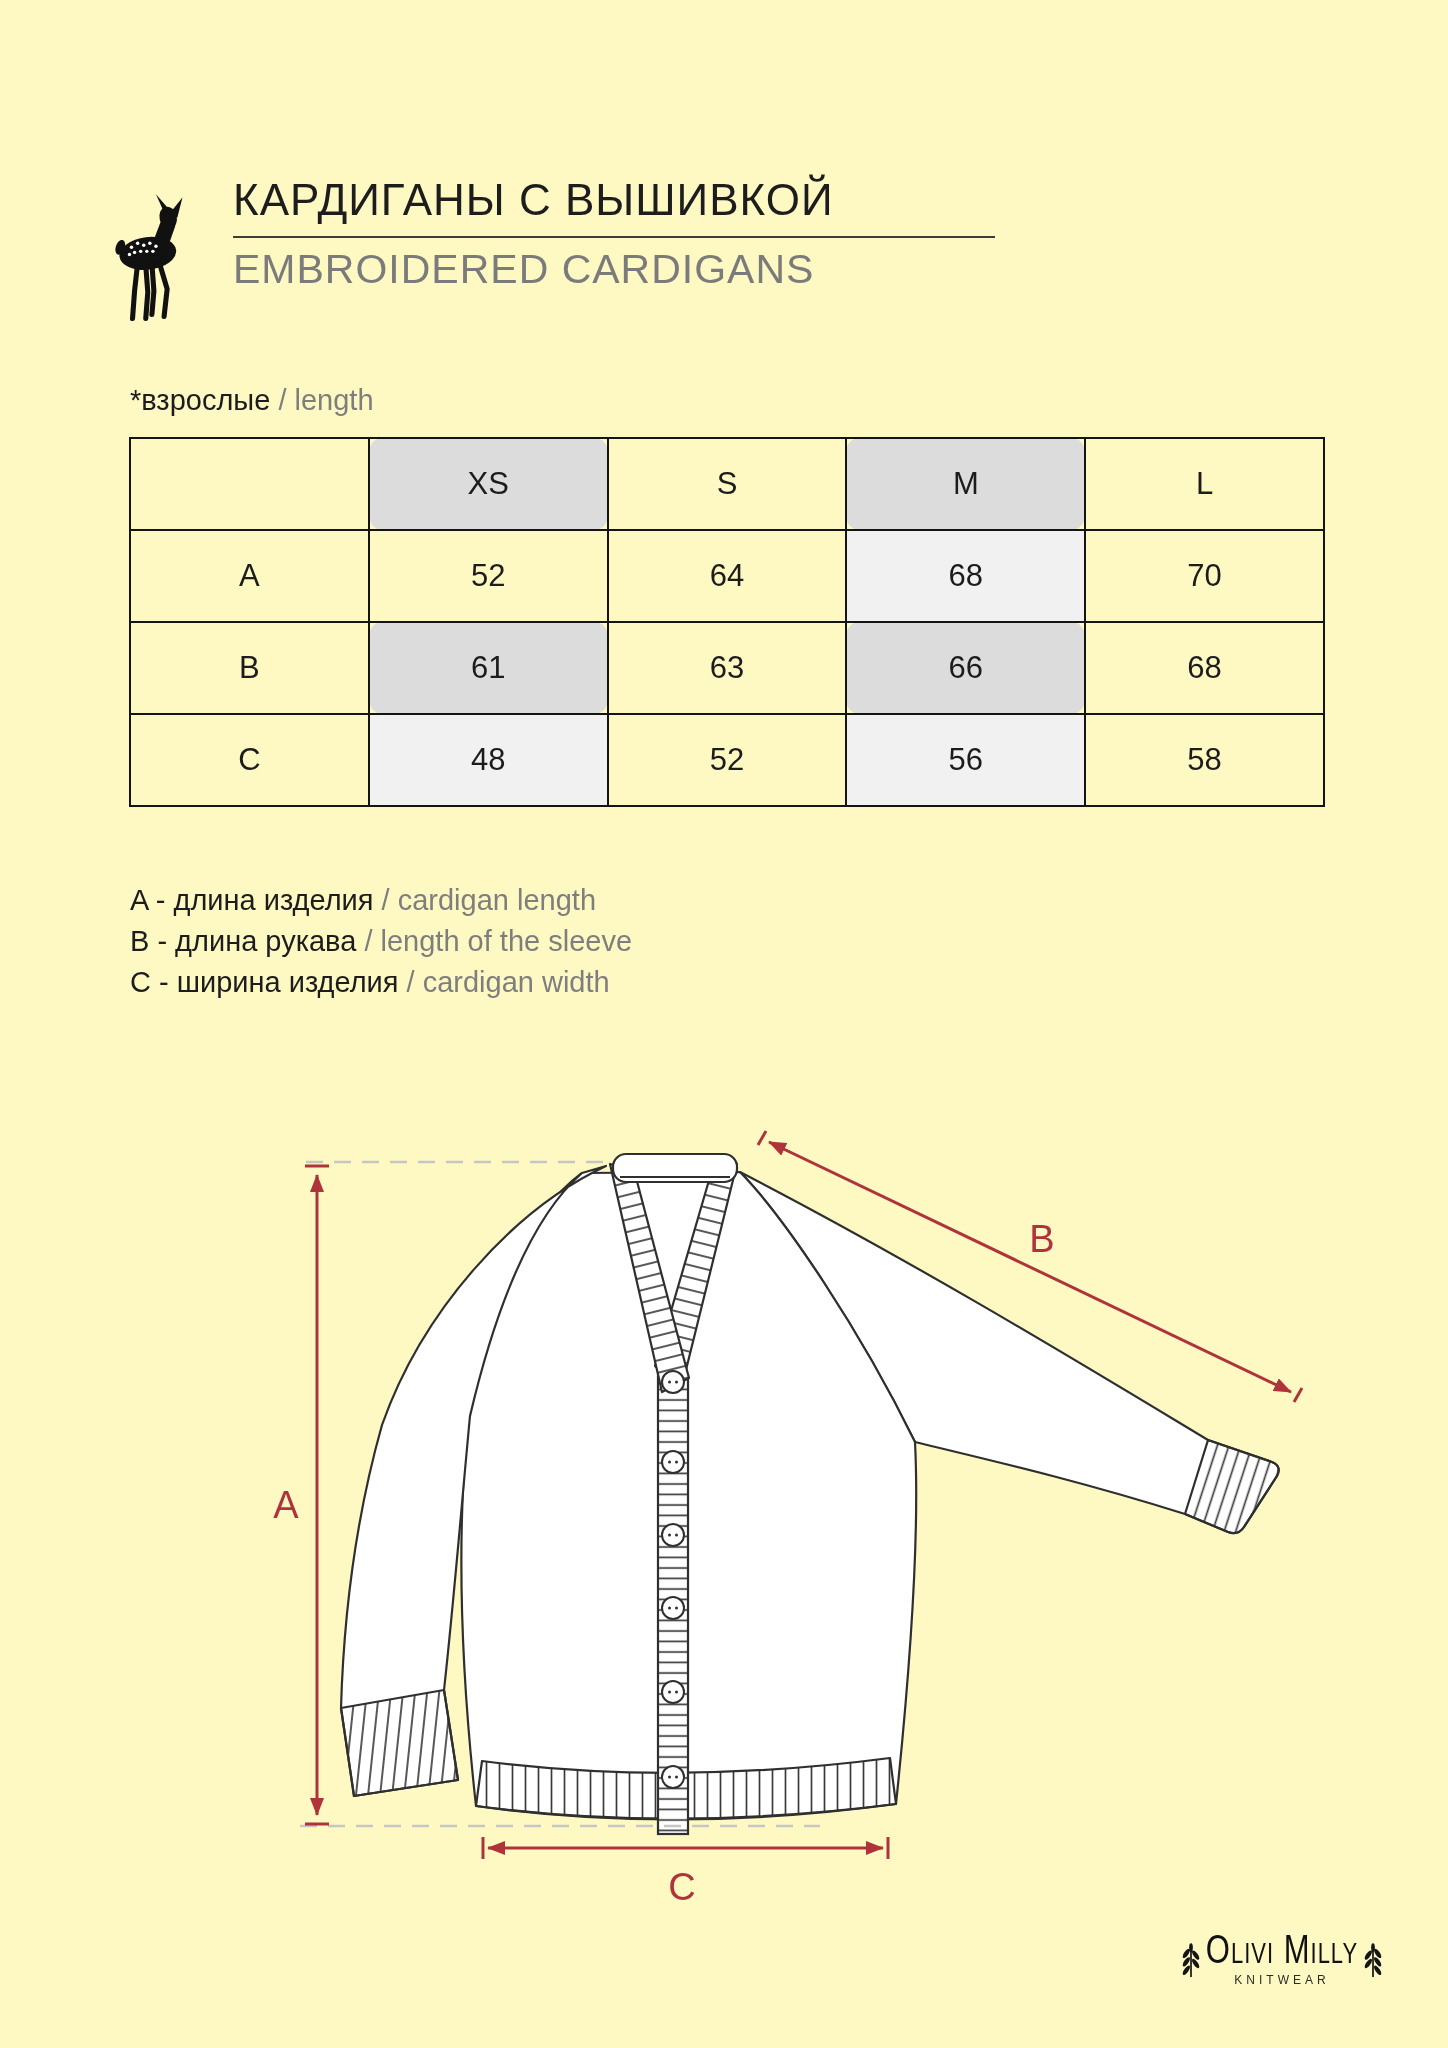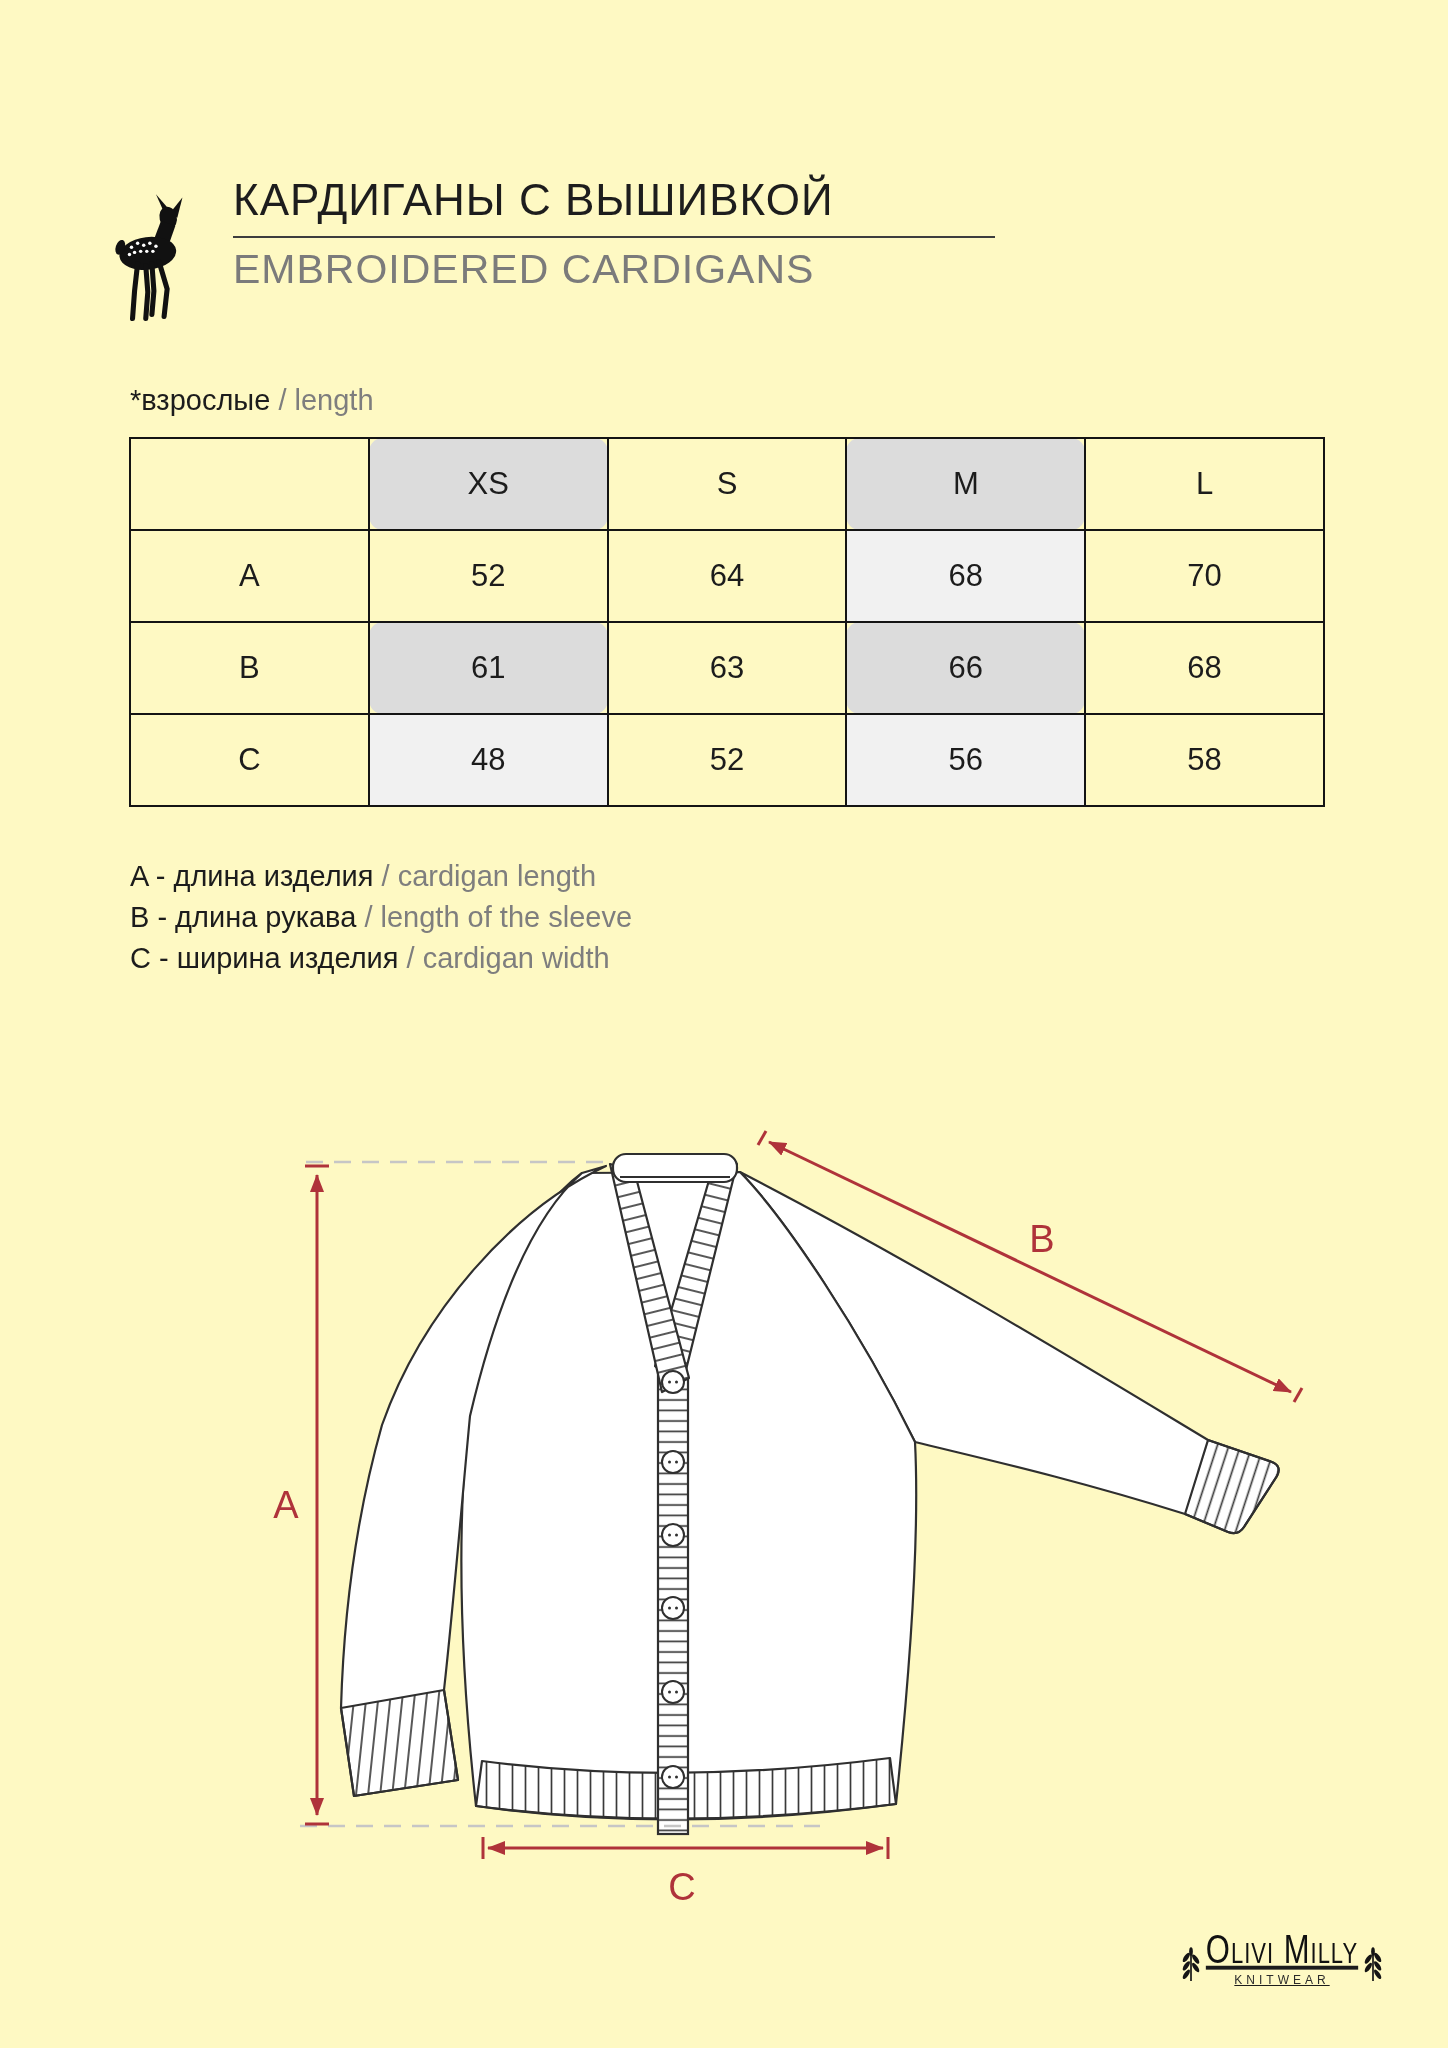--- a/index.html
+++ b/index.html
@@ -22,28 +22,28 @@
     position:absolute;left:129px;top:437px;width:1196px;height:362px;
     border-collapse:collapse;table-layout:fixed;font-size:31px;
   }
   table.size td{
     border:2px solid #141414;text-align:center;vertical-align:middle;
     height:90px;padding:0;
   }
   td.med{background:#dcdcdc;border-radius:14px;}
   td.light{background:#f1f1f1;}
   
-  .legend{position:absolute;left:130px;top:856px;font-size:29px;line-height:41px;}
+  .legend{position:absolute;left:130px;top:880px;font-size:29px;line-height:41px;}
   .legend .gray{color:#7e7e7e;}
   
   .diagram{position:absolute;left:220px;top:1080px;width:1140px;height:880px;}
   
   .brand{
     position:absolute;left:1168px;top:1934px;width:228px;
-    display:flex;align-items:flex-end;justify-content:center;gap:4px;text-decoration:underline;
+    display:flex;align-items:center;justify-content:center;gap:4px;
   }
   .brand .branch{width:22px;height:44px;flex:0 0 auto;}
   .brand .branch.flip{transform:scaleX(-1);}
   .brand-text{display:flex;flex-direction:column;align-items:center;}
   .wordmark{
     font-variant:small-caps;font-size:31px;letter-spacing:1px;color:#111;
     transform:scaleY(1.3);line-height:1;white-space:nowrap;
   }
   .tagline{font-size:12px;letter-spacing:4px;color:#2b2b2b;margin-top:8px;}
 </style>

